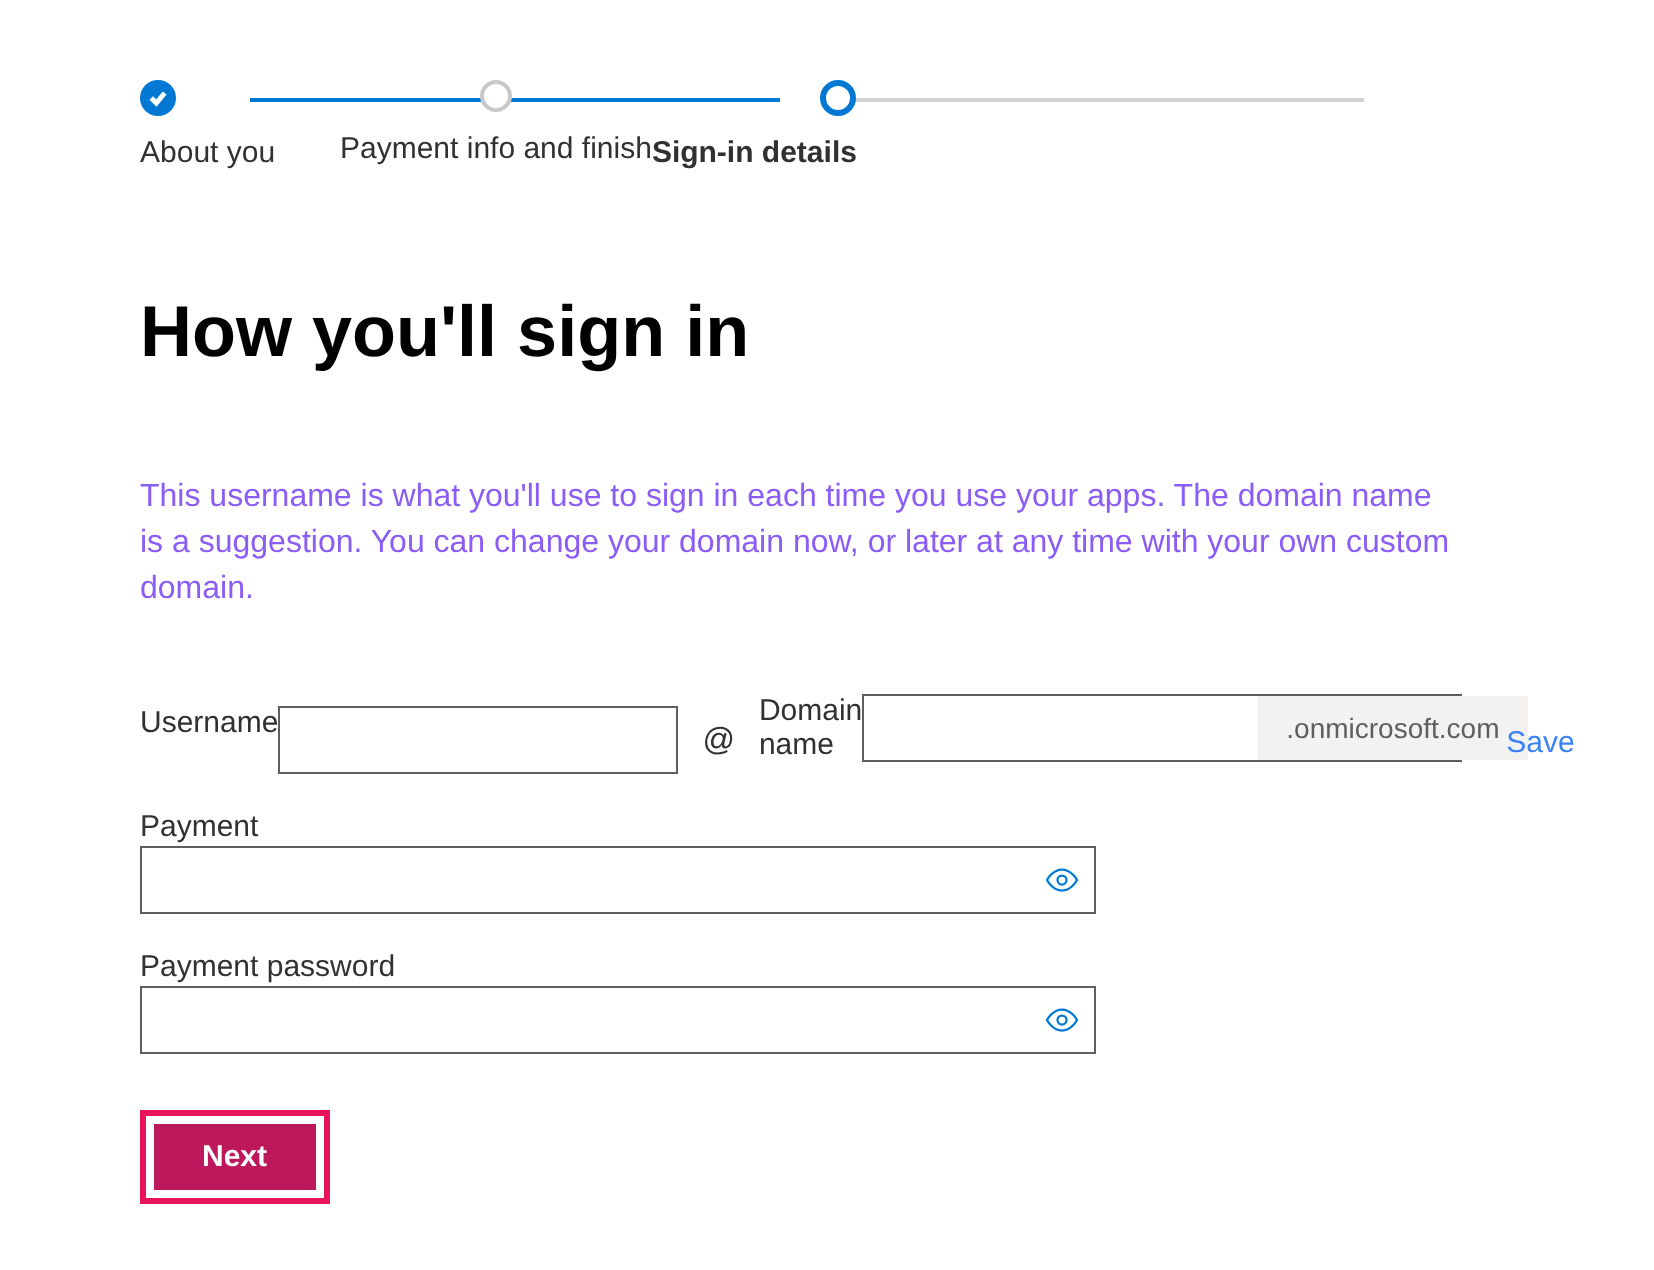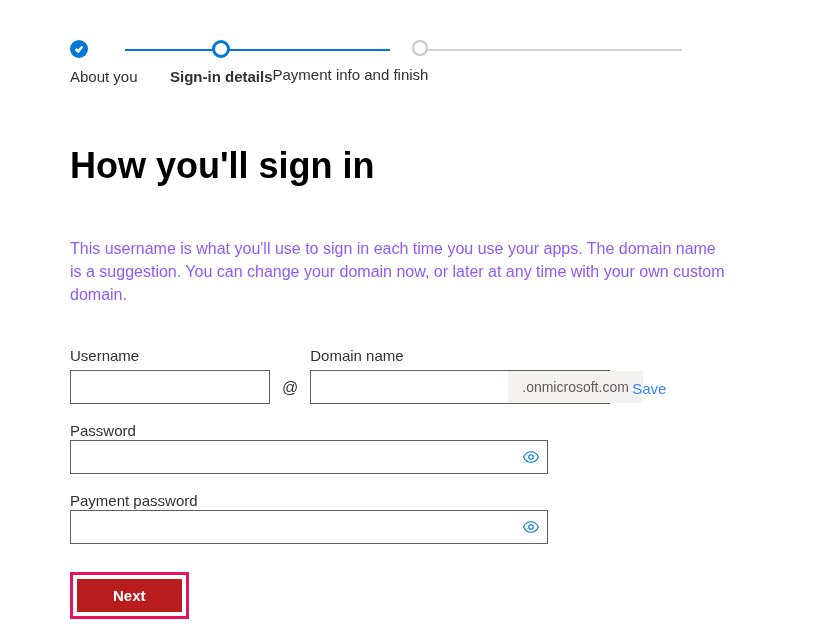--- a/index.html
+++ b/index.html
@@ -102,21 +102,21 @@
     
     
     .field-row {
       display: flex;
       align-items: flex-end;
       gap: 12px;
       margin-bottom: 18px;
     }
     .field {
       display: flex;
-      flex-direction: column;
+      flex-direction: row;
     }
     .field-label {
       font-size: 15px;
       margin-bottom: 6px;
       color: #323130;
     }
     input[type="text"], input[type="password"], .domain-input-wrap {
       border: 1px solid #605e5c;
       height: 34px;
       font-size: 14px;
@@ -189,26 +189,26 @@
     .field-block { margin-bottom: 18px; }
     
     
     .button-wrap {
       display: inline-block;
       border: 3px solid #e8135a;
       padding: 4px;
       margin-top: 10px;
     }
     .next-btn {
-      background: #b91c1c;
+      background: #be185d;
       color: #fff;
       border: none;
       font-size: 15px;
       font-weight: 600;
-      padding: 8px 36px;
+      padding: 8px 24px;
       cursor: pointer;
       font-family: inherit;
     }
   </style>
 </head>
 <body>
 
 
 
 
@@ -219,27 +219,27 @@
   <div class="step">
     <div class="step-circle completed">
       <svg viewBox="0 0 12 12">
           <polyline points="2,6 5,9 10,3"></polyline>
         </svg>
     </div>
     <span class="step-label">About you</span>
   </div>
 
   <div class="step">
+    <div class="step-circle upcoming"></div>
+    <span class="step-label">Payment info and finish</span>
+  </div>
+
+  <div class="step">
     <div class="step-circle current"></div>
     <span class="step-label current">Sign-in details</span>
-  </div>
-
-  <div class="step">
-    <div class="step-circle upcoming"></div>
-    <span class="step-label">Payment info and finish</span>
   </div>
 </div>
 
 
 <h1>How you'll sign in</h1>
 
 
 <p class="description">This username is what you'll use to sign in each time you use your apps. The domain name is a suggestion. You can change your domain now, or later at any time with your own custom domain.</p>
 
 
@@ -254,21 +254,21 @@
     <div class="domain-input-wrap">
       <input type="text" value="" style="">
       <span class="domain-suffix">.onmicrosoft.com</span>
     </div>
   </div>
   <a class="save-link">Save</a>
 </div>
 
 
 <div class="field-block">
-  <label class="field-label">Password</label>
+  <label class="field-label">Payment</label>
   <div class="password-wrap">
     <input type="password" value="" style="">
     <span class="eye-icon">
       <svg viewBox="0 0 24 24">
           <path d="M2 12s3.5-7 10-7 10 7 10 7-3.5 7-10 7S2 12 2 12z"></path>
           <circle cx="12" cy="12" r="3"></circle>
         </svg>
     </span>
   </div>
 </div>

